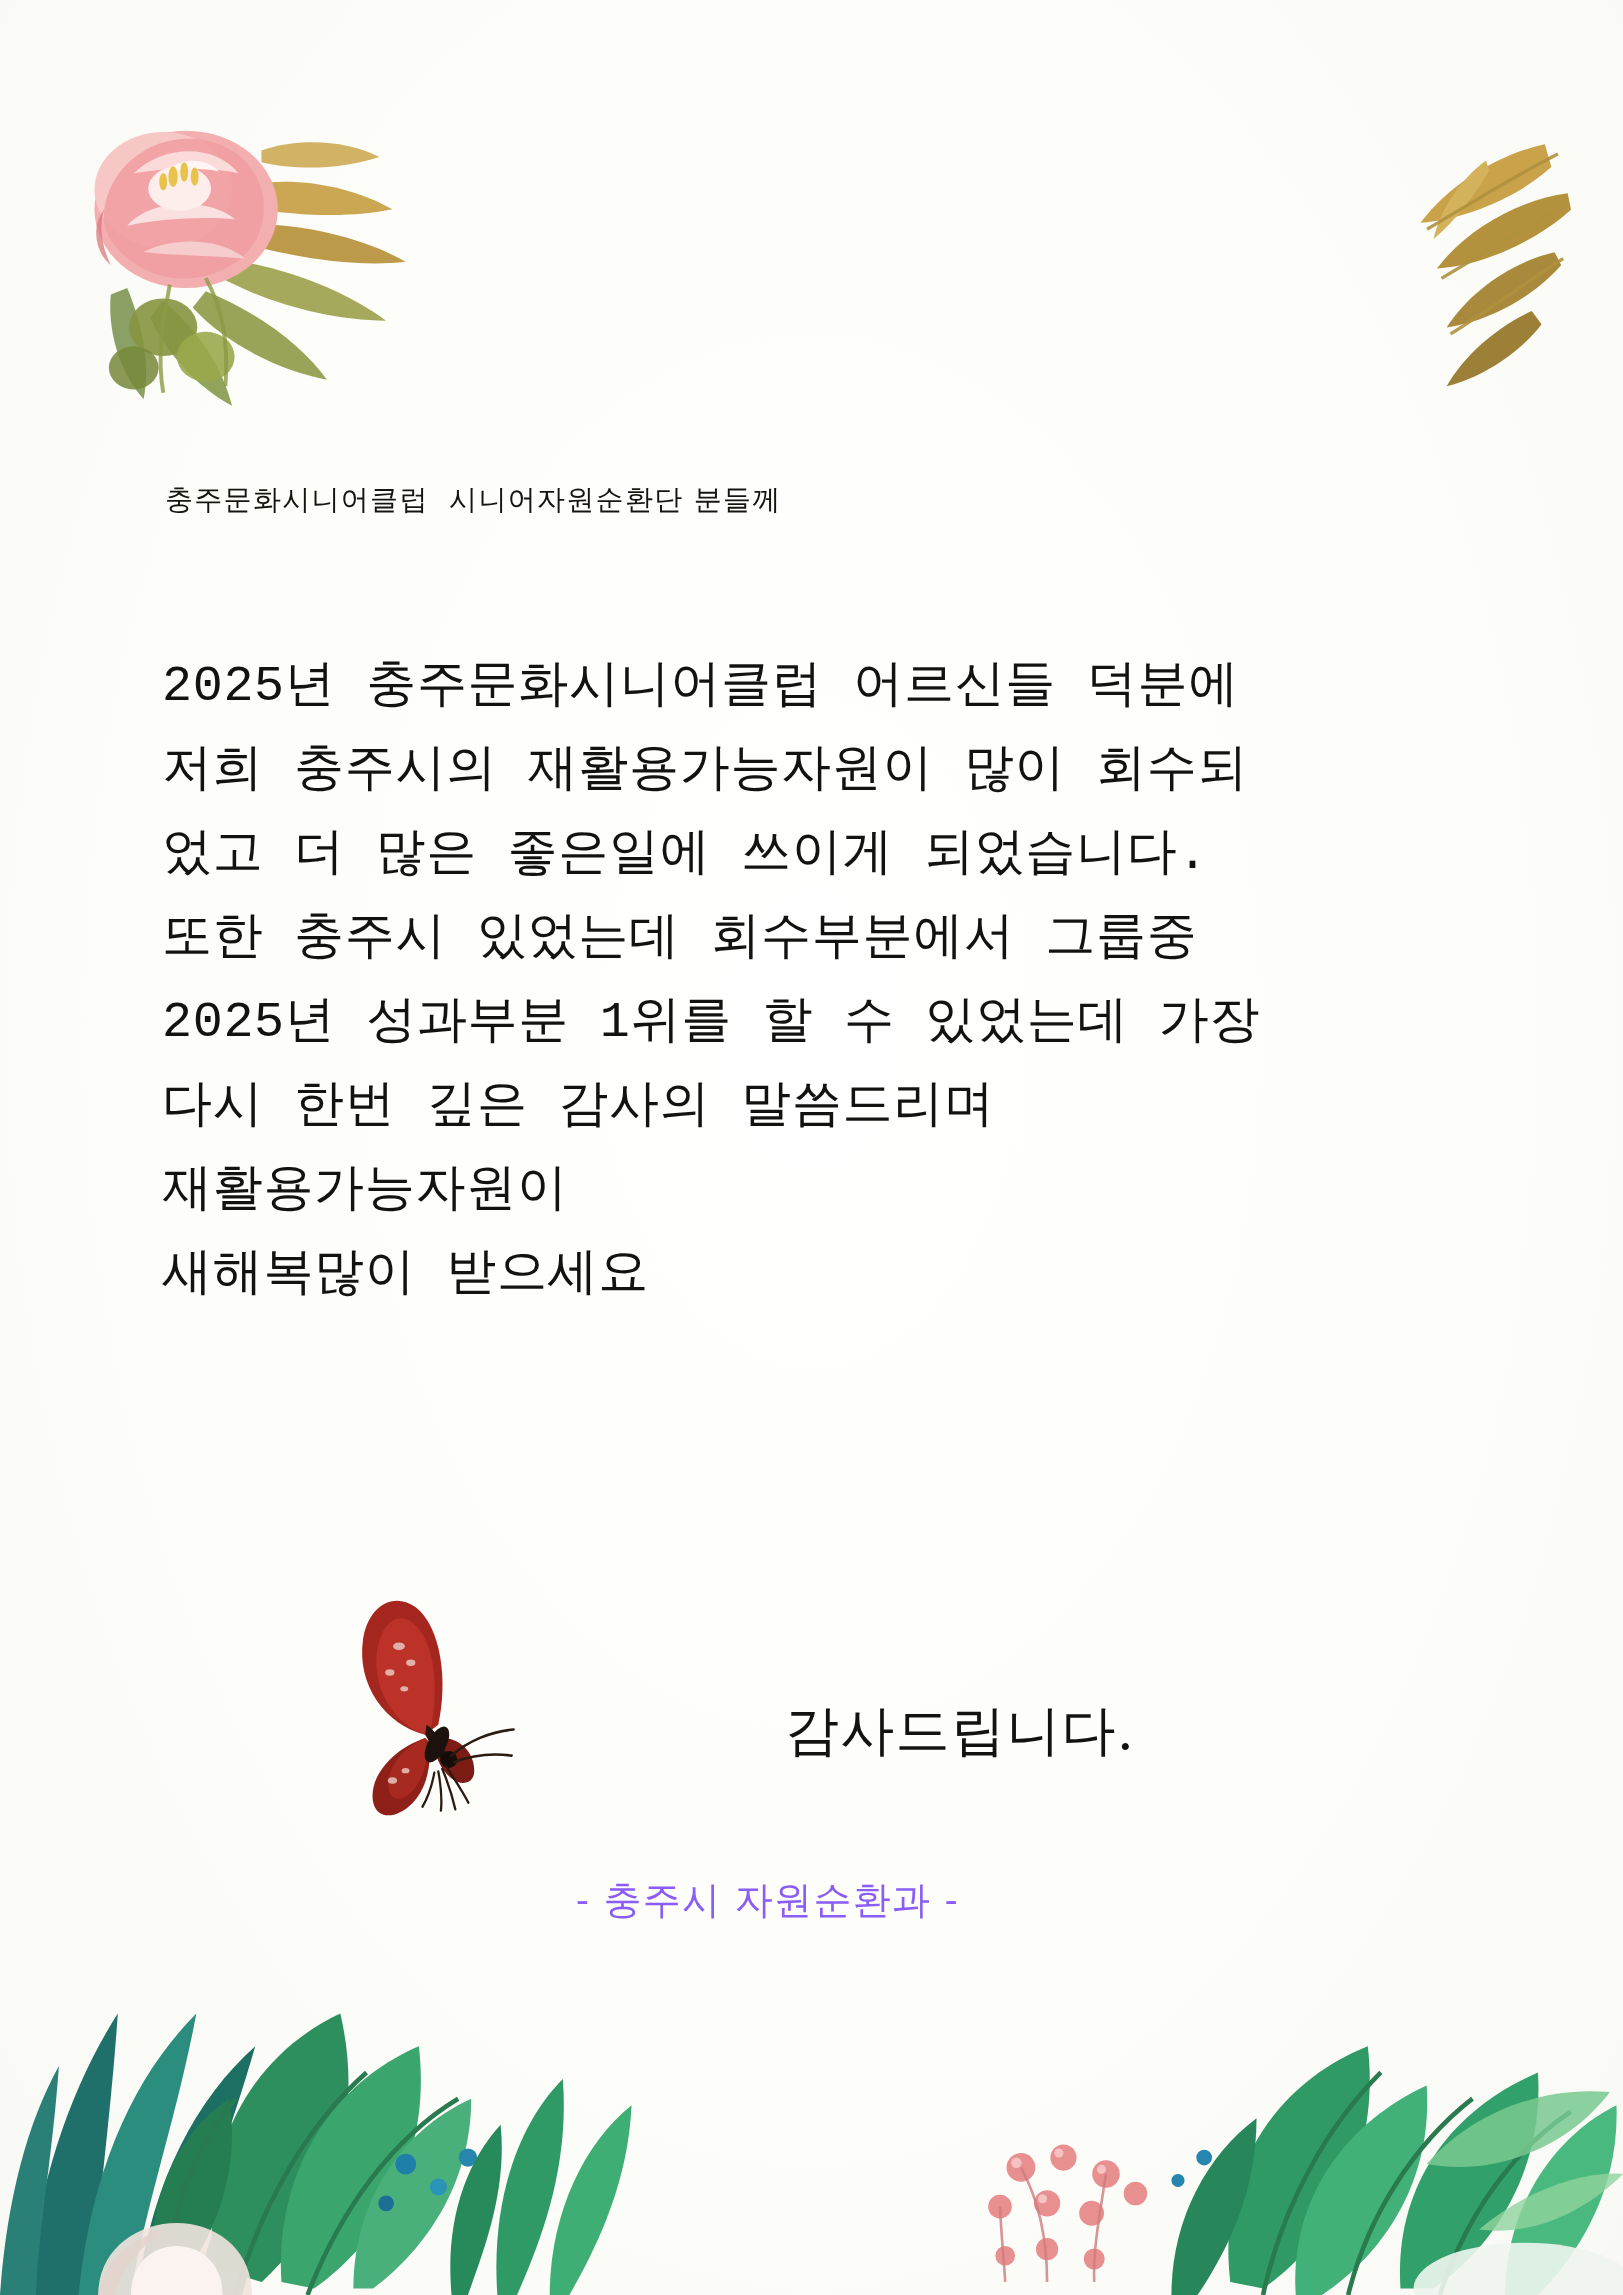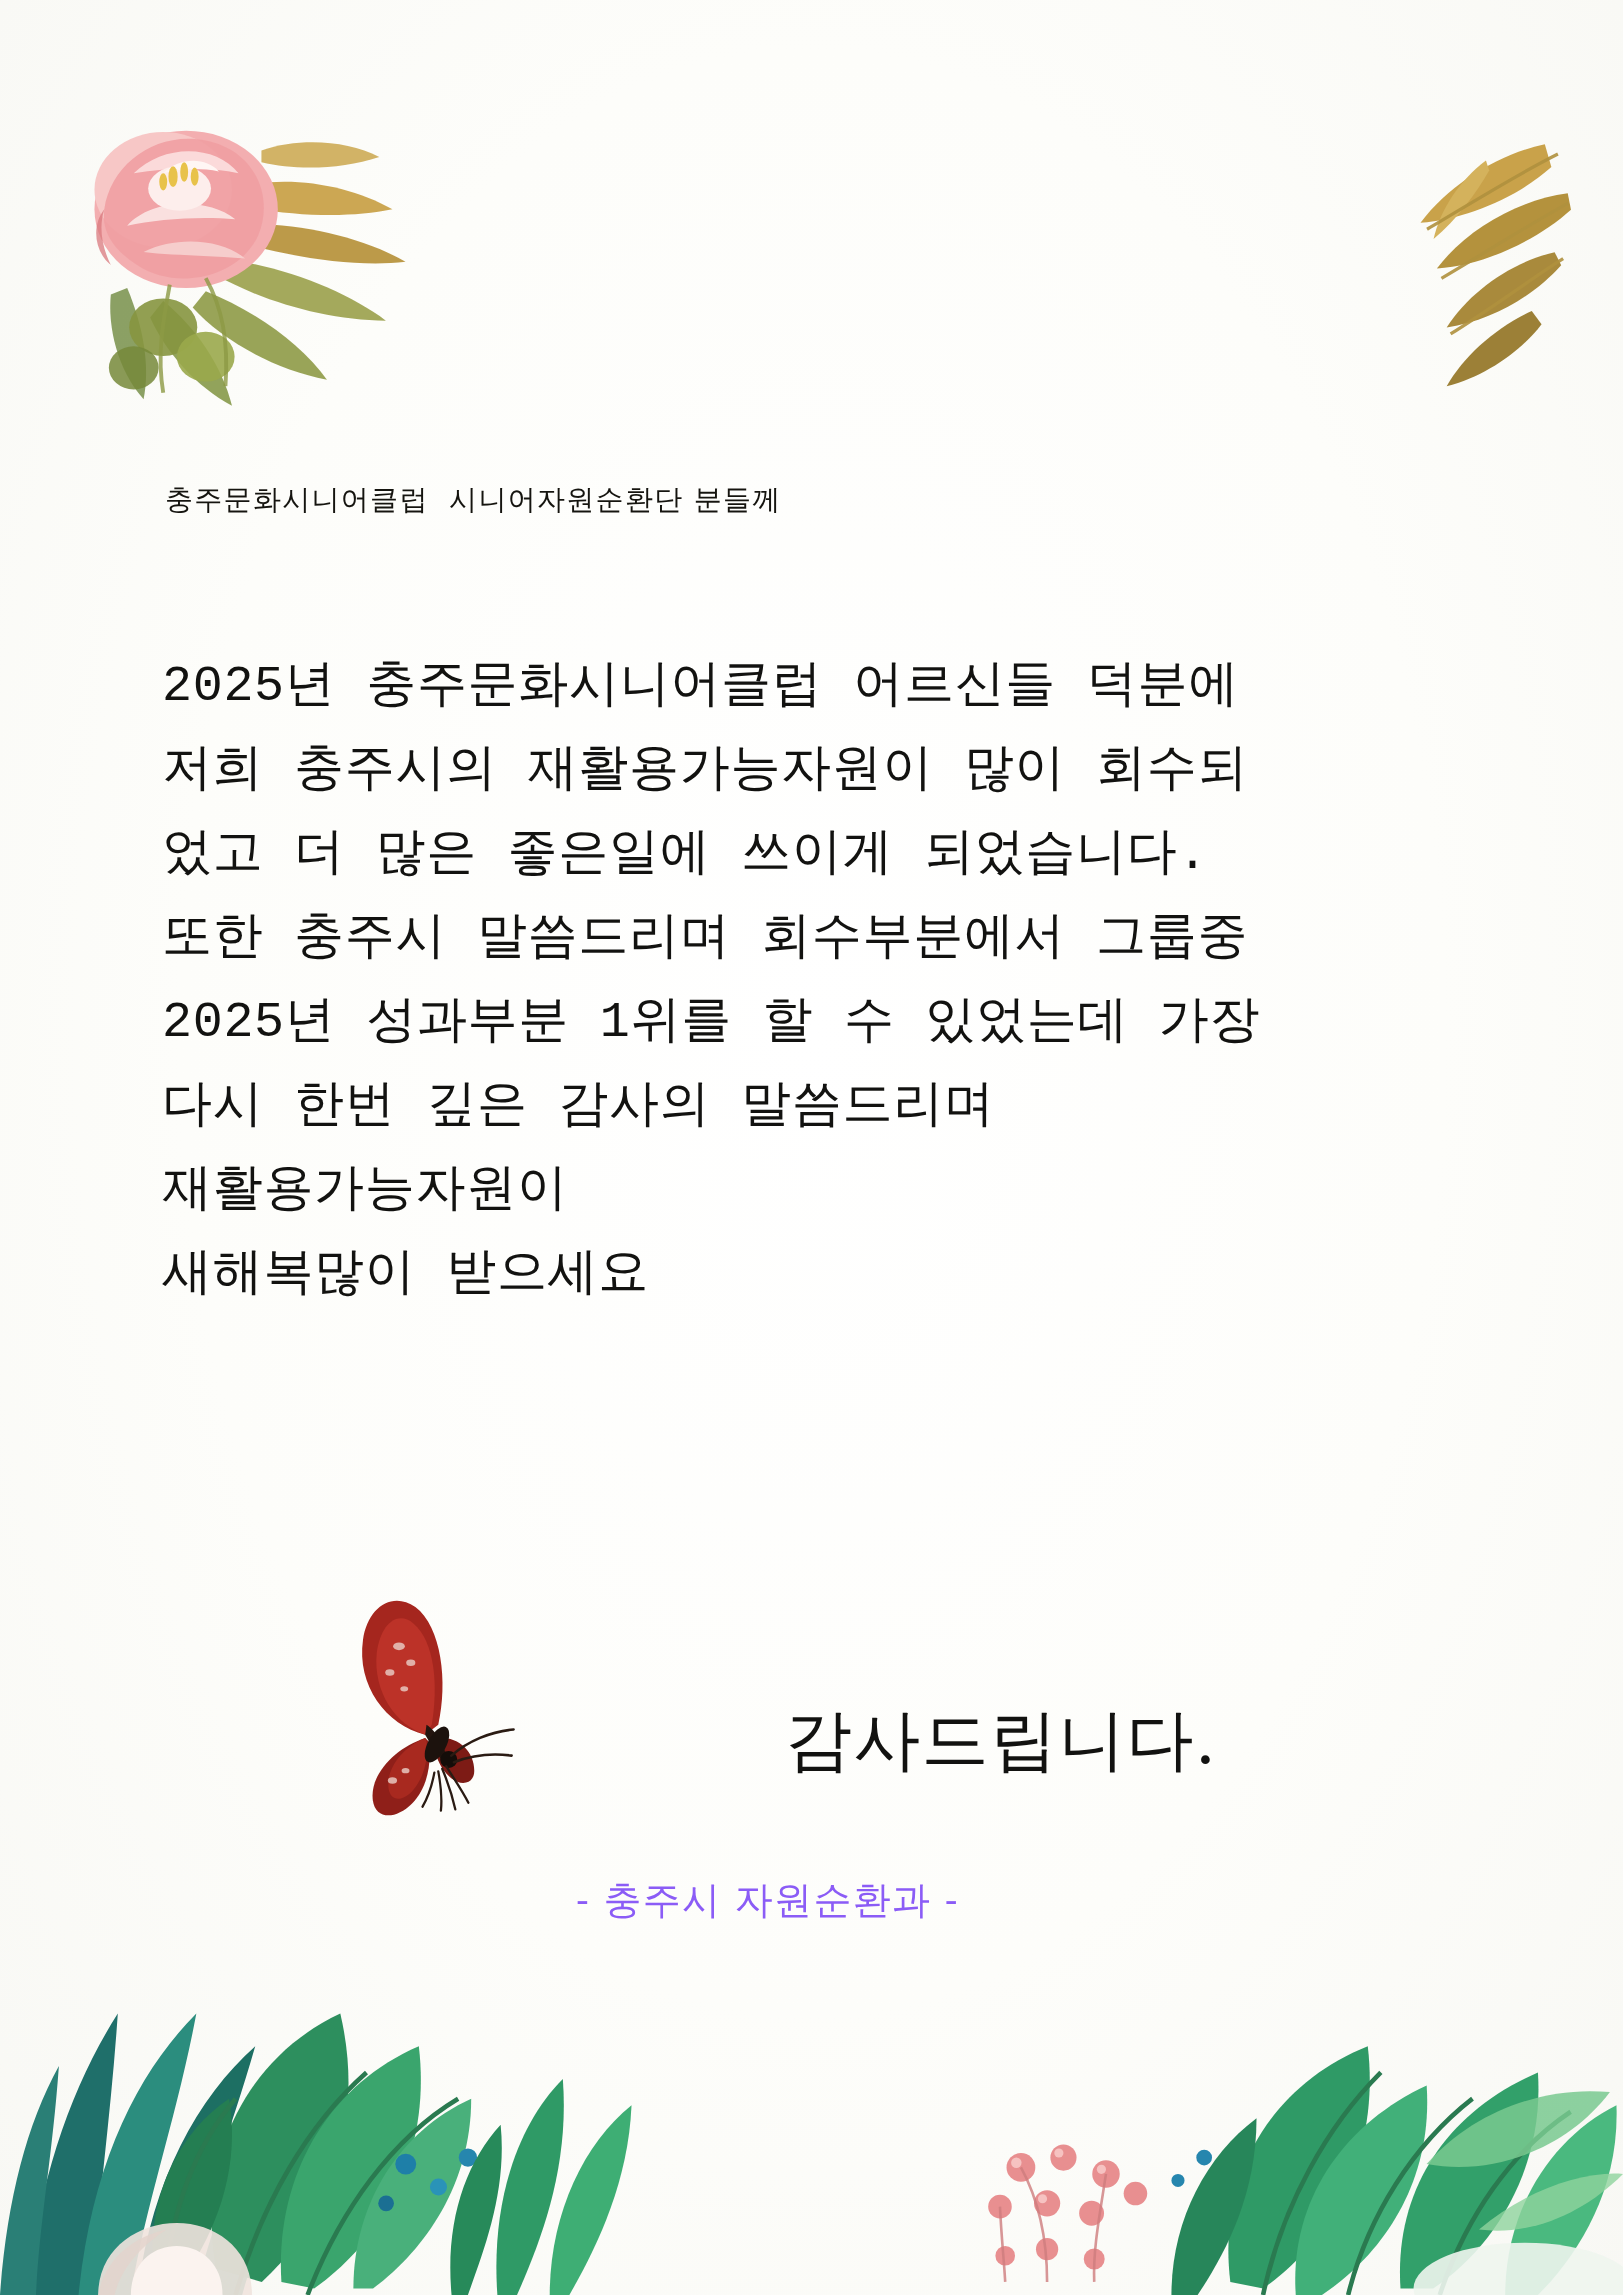--- a/index.html
+++ b/index.html
@@ -75,21 +75,21 @@
     color: #121210;
     white-space: pre;
     font-family: Liberation Mono, monospace;
     letter-spacing: 0.7px;
   }
 
   .closing {
     position: absolute;
     left: 785px;
     top: 1695px;
-    font-size: 67px;
+    font-size: 54px;
     color: #121210;
     white-space: pre;
     font-family: "DejaVu Serif", "Liberation Serif", serif;
     letter-spacing: 1.3px;
   }
 
   .signature {
     position: absolute;
     left: 576px;
     top: 1875px;
@@ -308,21 +308,21 @@
   </div>
 
   <div class="content">
 
     <div class="salutation">충주문화시니어클럽  시니어자원순환단 분들께</div>
 
     <div class="body-block">
       <div class="body-line">2025년 충주문화시니어클럽 어르신들 덕분에</div>
       <div class="body-line">저희 충주시의 재활용가능자원이 많이 회수되</div>
       <div class="body-line">었고 더 많은 좋은일에 쓰이게 되었습니다.</div>
-      <div class="body-line">또한 충주시 말씀드리며 회수부분에서 그룹중</div>
+      <div class="body-line">또한 충주시 있었는데 회수부분에서 그룹중</div>
       <div class="body-line">2025년 성과부분 1위를 할 수 있었는데 가장</div>
       <div class="body-line">다시 한번 깊은 감사의 말씀드리며</div>
       <div class="body-line">재활용가능자원이</div>
       <div class="body-line">새해복많이 받으세요</div>
     </div>
 
     <div class="closing">감사드립니다.</div>
 
     <div class="signature">- 충주시 자원순환과 -</div>
   </div>

